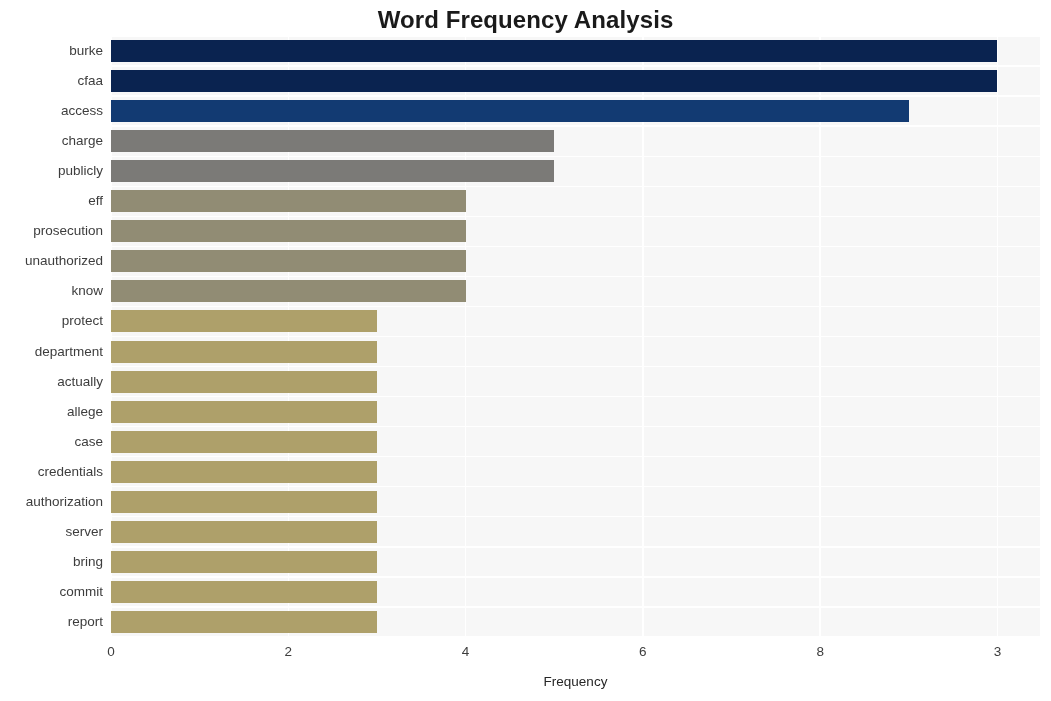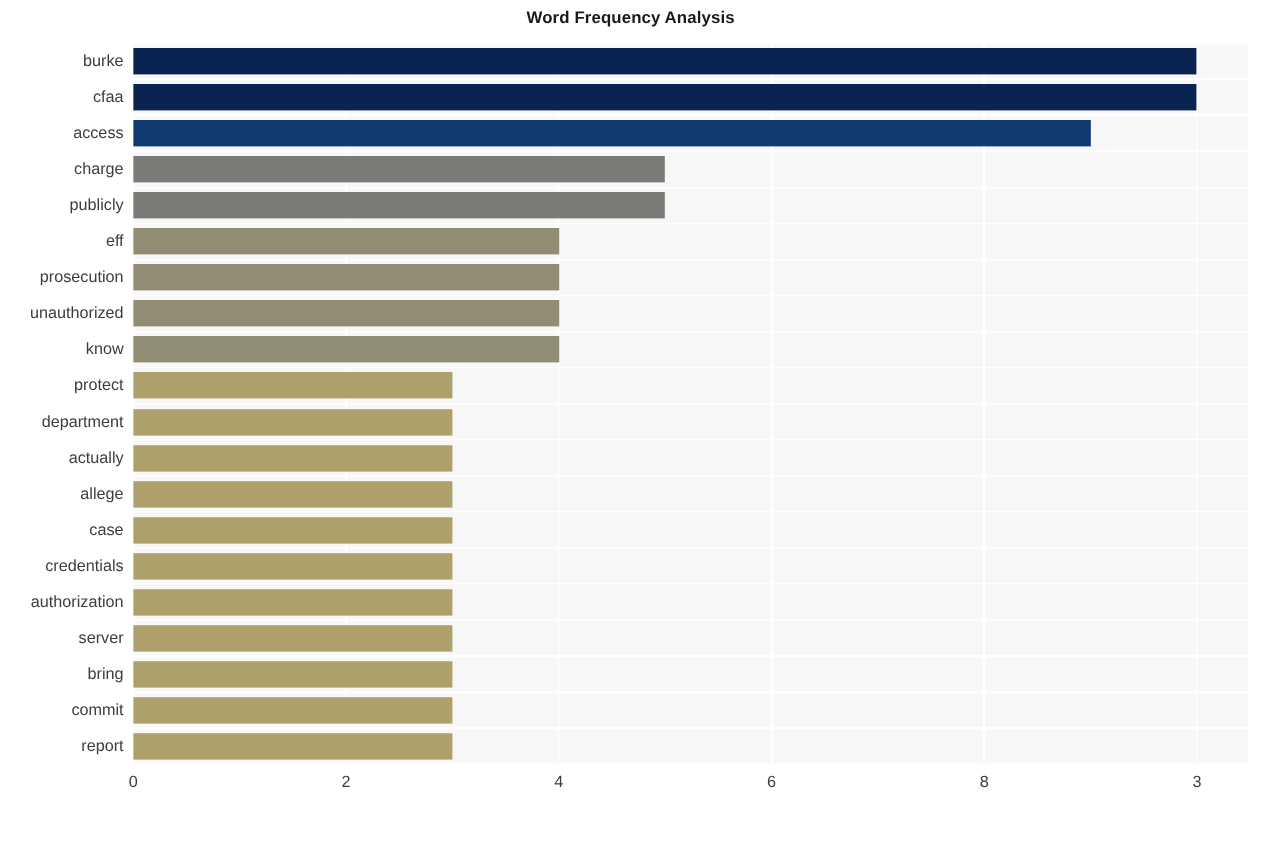--- a/index.html
+++ b/index.html
@@ -26,21 +26,21 @@
     background: #ffffff;
   }
 
   
   #chart-title {
     position: absolute;
     left: 0;
     top: 6px;
     width: 1051px;
     text-align: center;
-    font-size: 14px;
+    font-size: 24px;
     font-weight: bold;
     color: #1a1a1a;
     letter-spacing: 0.1px;
     white-space: nowrap;
   }
 
   
   #plot-area {
     position: absolute;
     left: 111px;
@@ -205,14 +205,15 @@
 
   <div id="xtick-layer">
       <div class="xtick" style="left: 0px;">0</div>
       <div class="xtick" style="left: 177.29px;">2</div>
       <div class="xtick" style="left: 354.58px;">4</div>
       <div class="xtick" style="left: 531.87px;">6</div>
       <div class="xtick" style="left: 709.16px;">8</div>
       <div class="xtick" style="left: 886.45px;">3</div>
     </div>
 
+  <div id="xlabel">Frequency</div>
 
 </div>
 
 </body></html>

